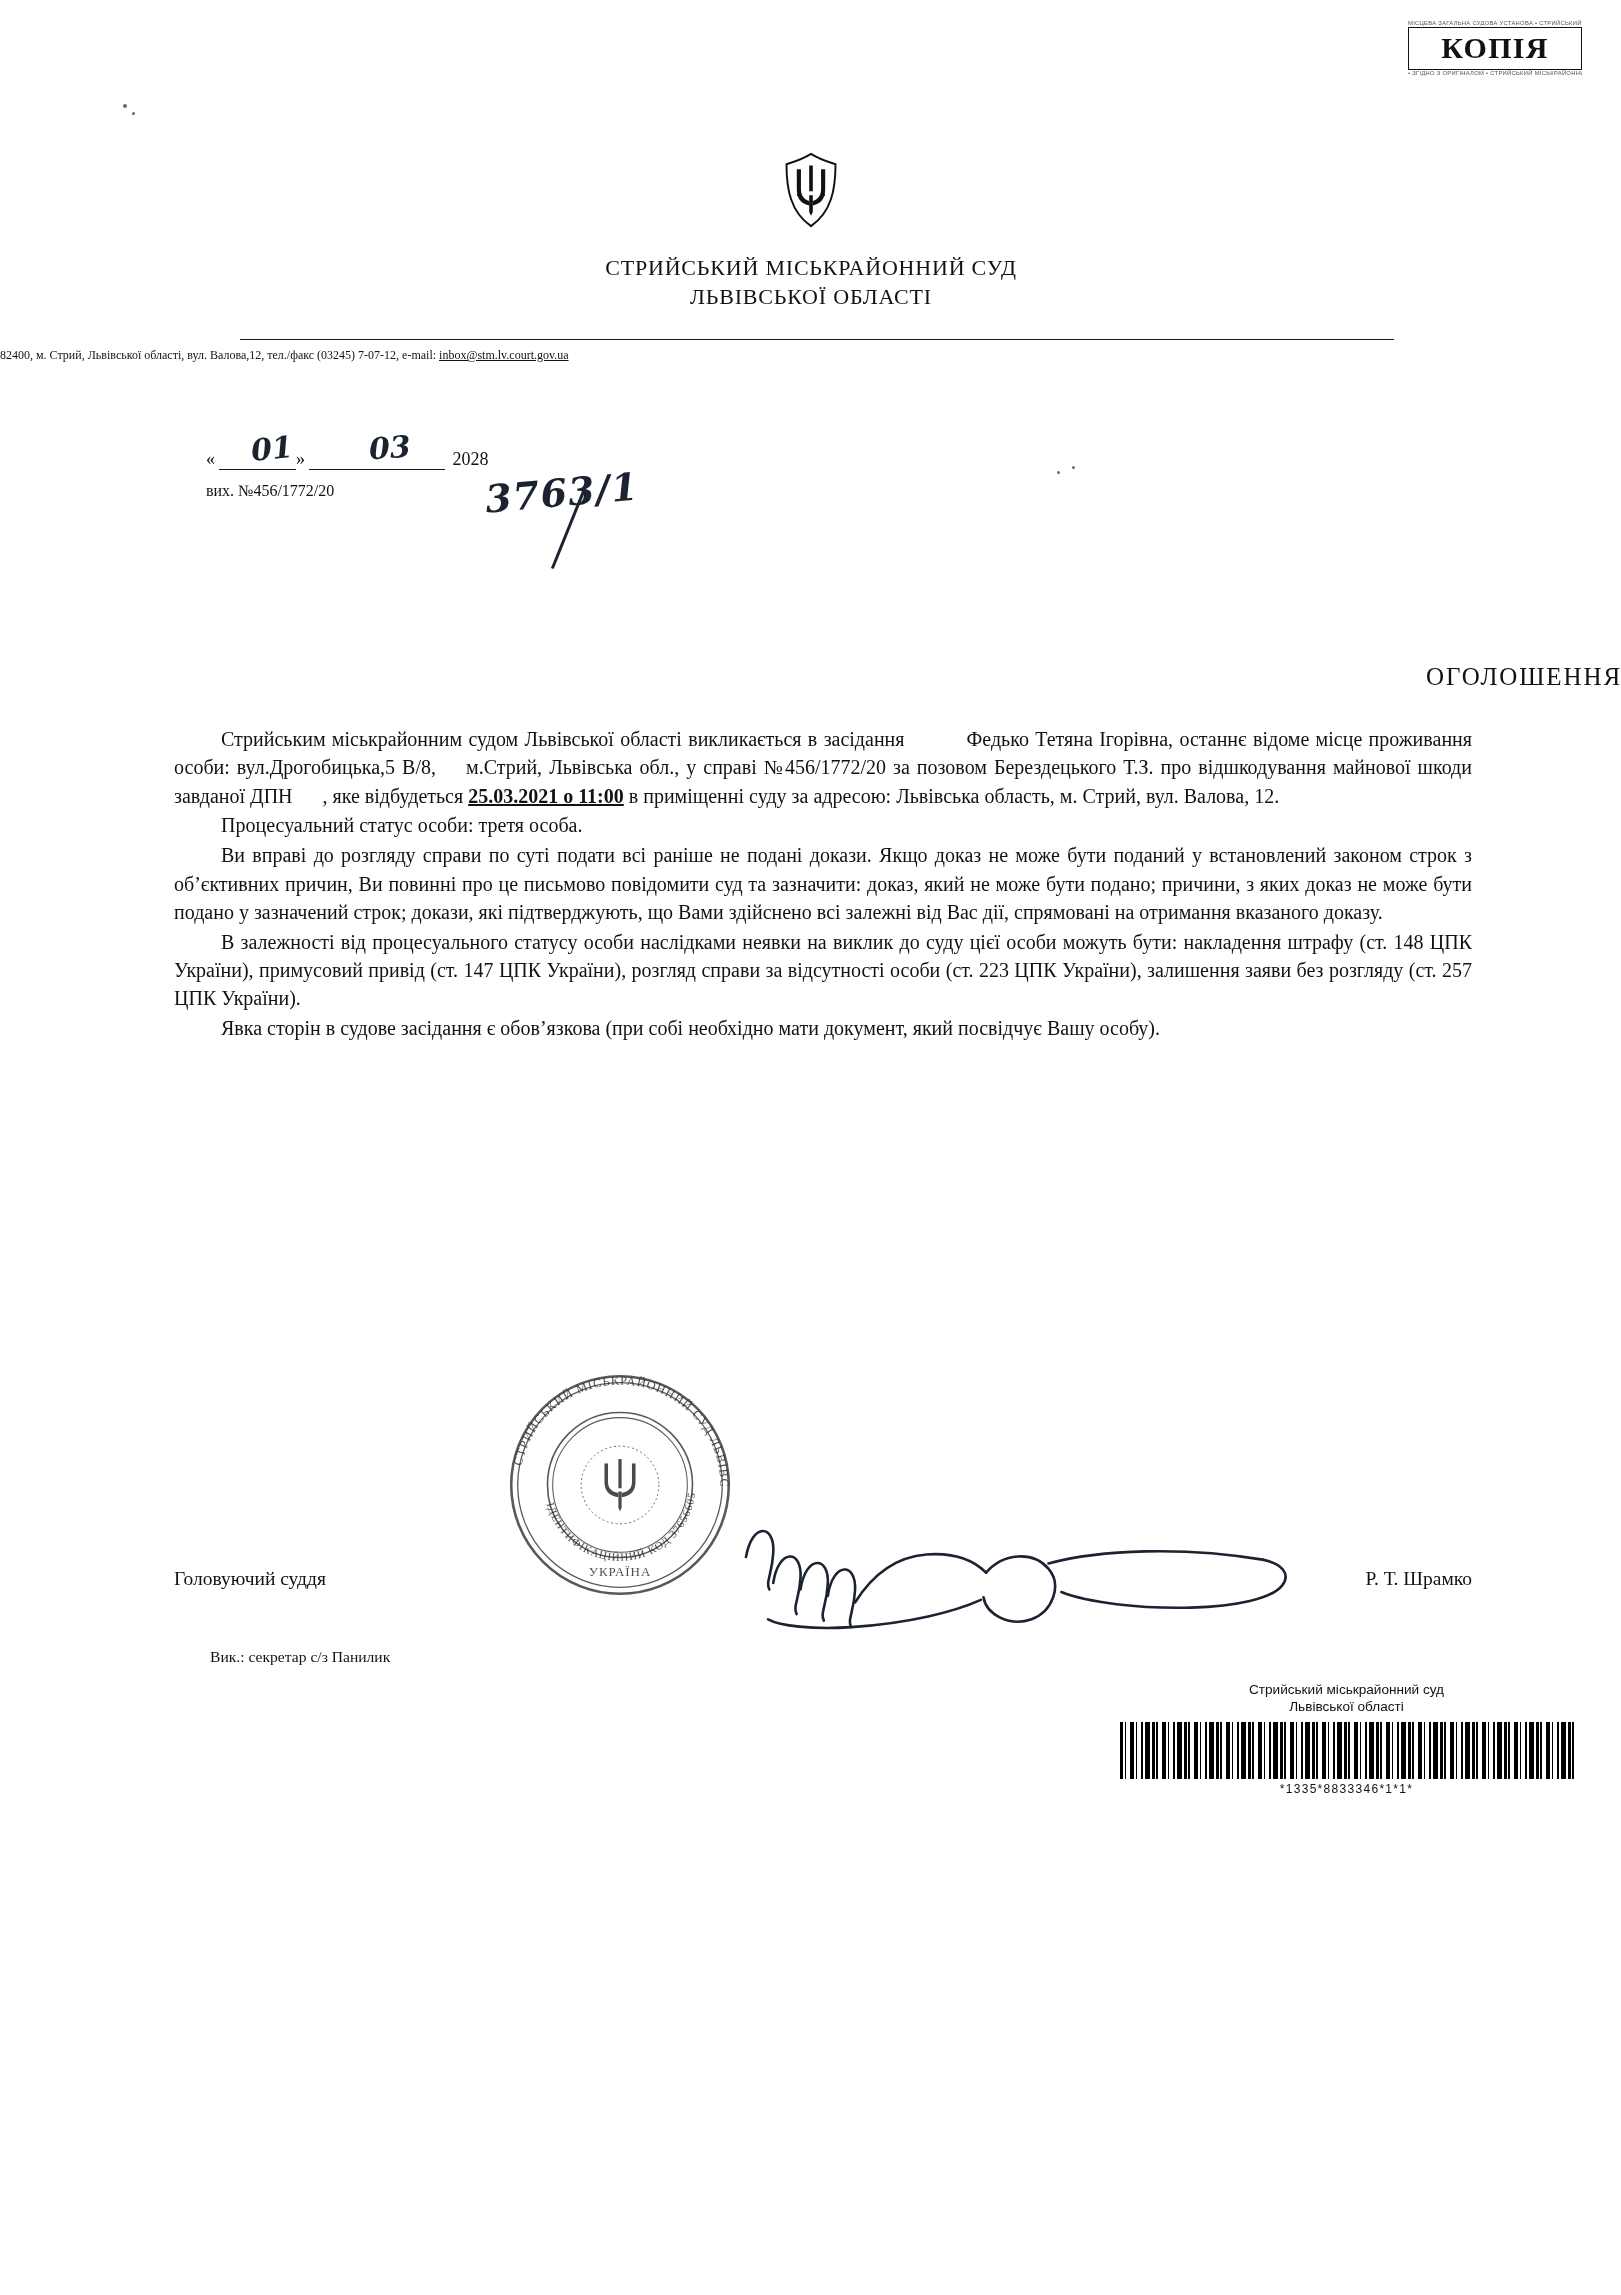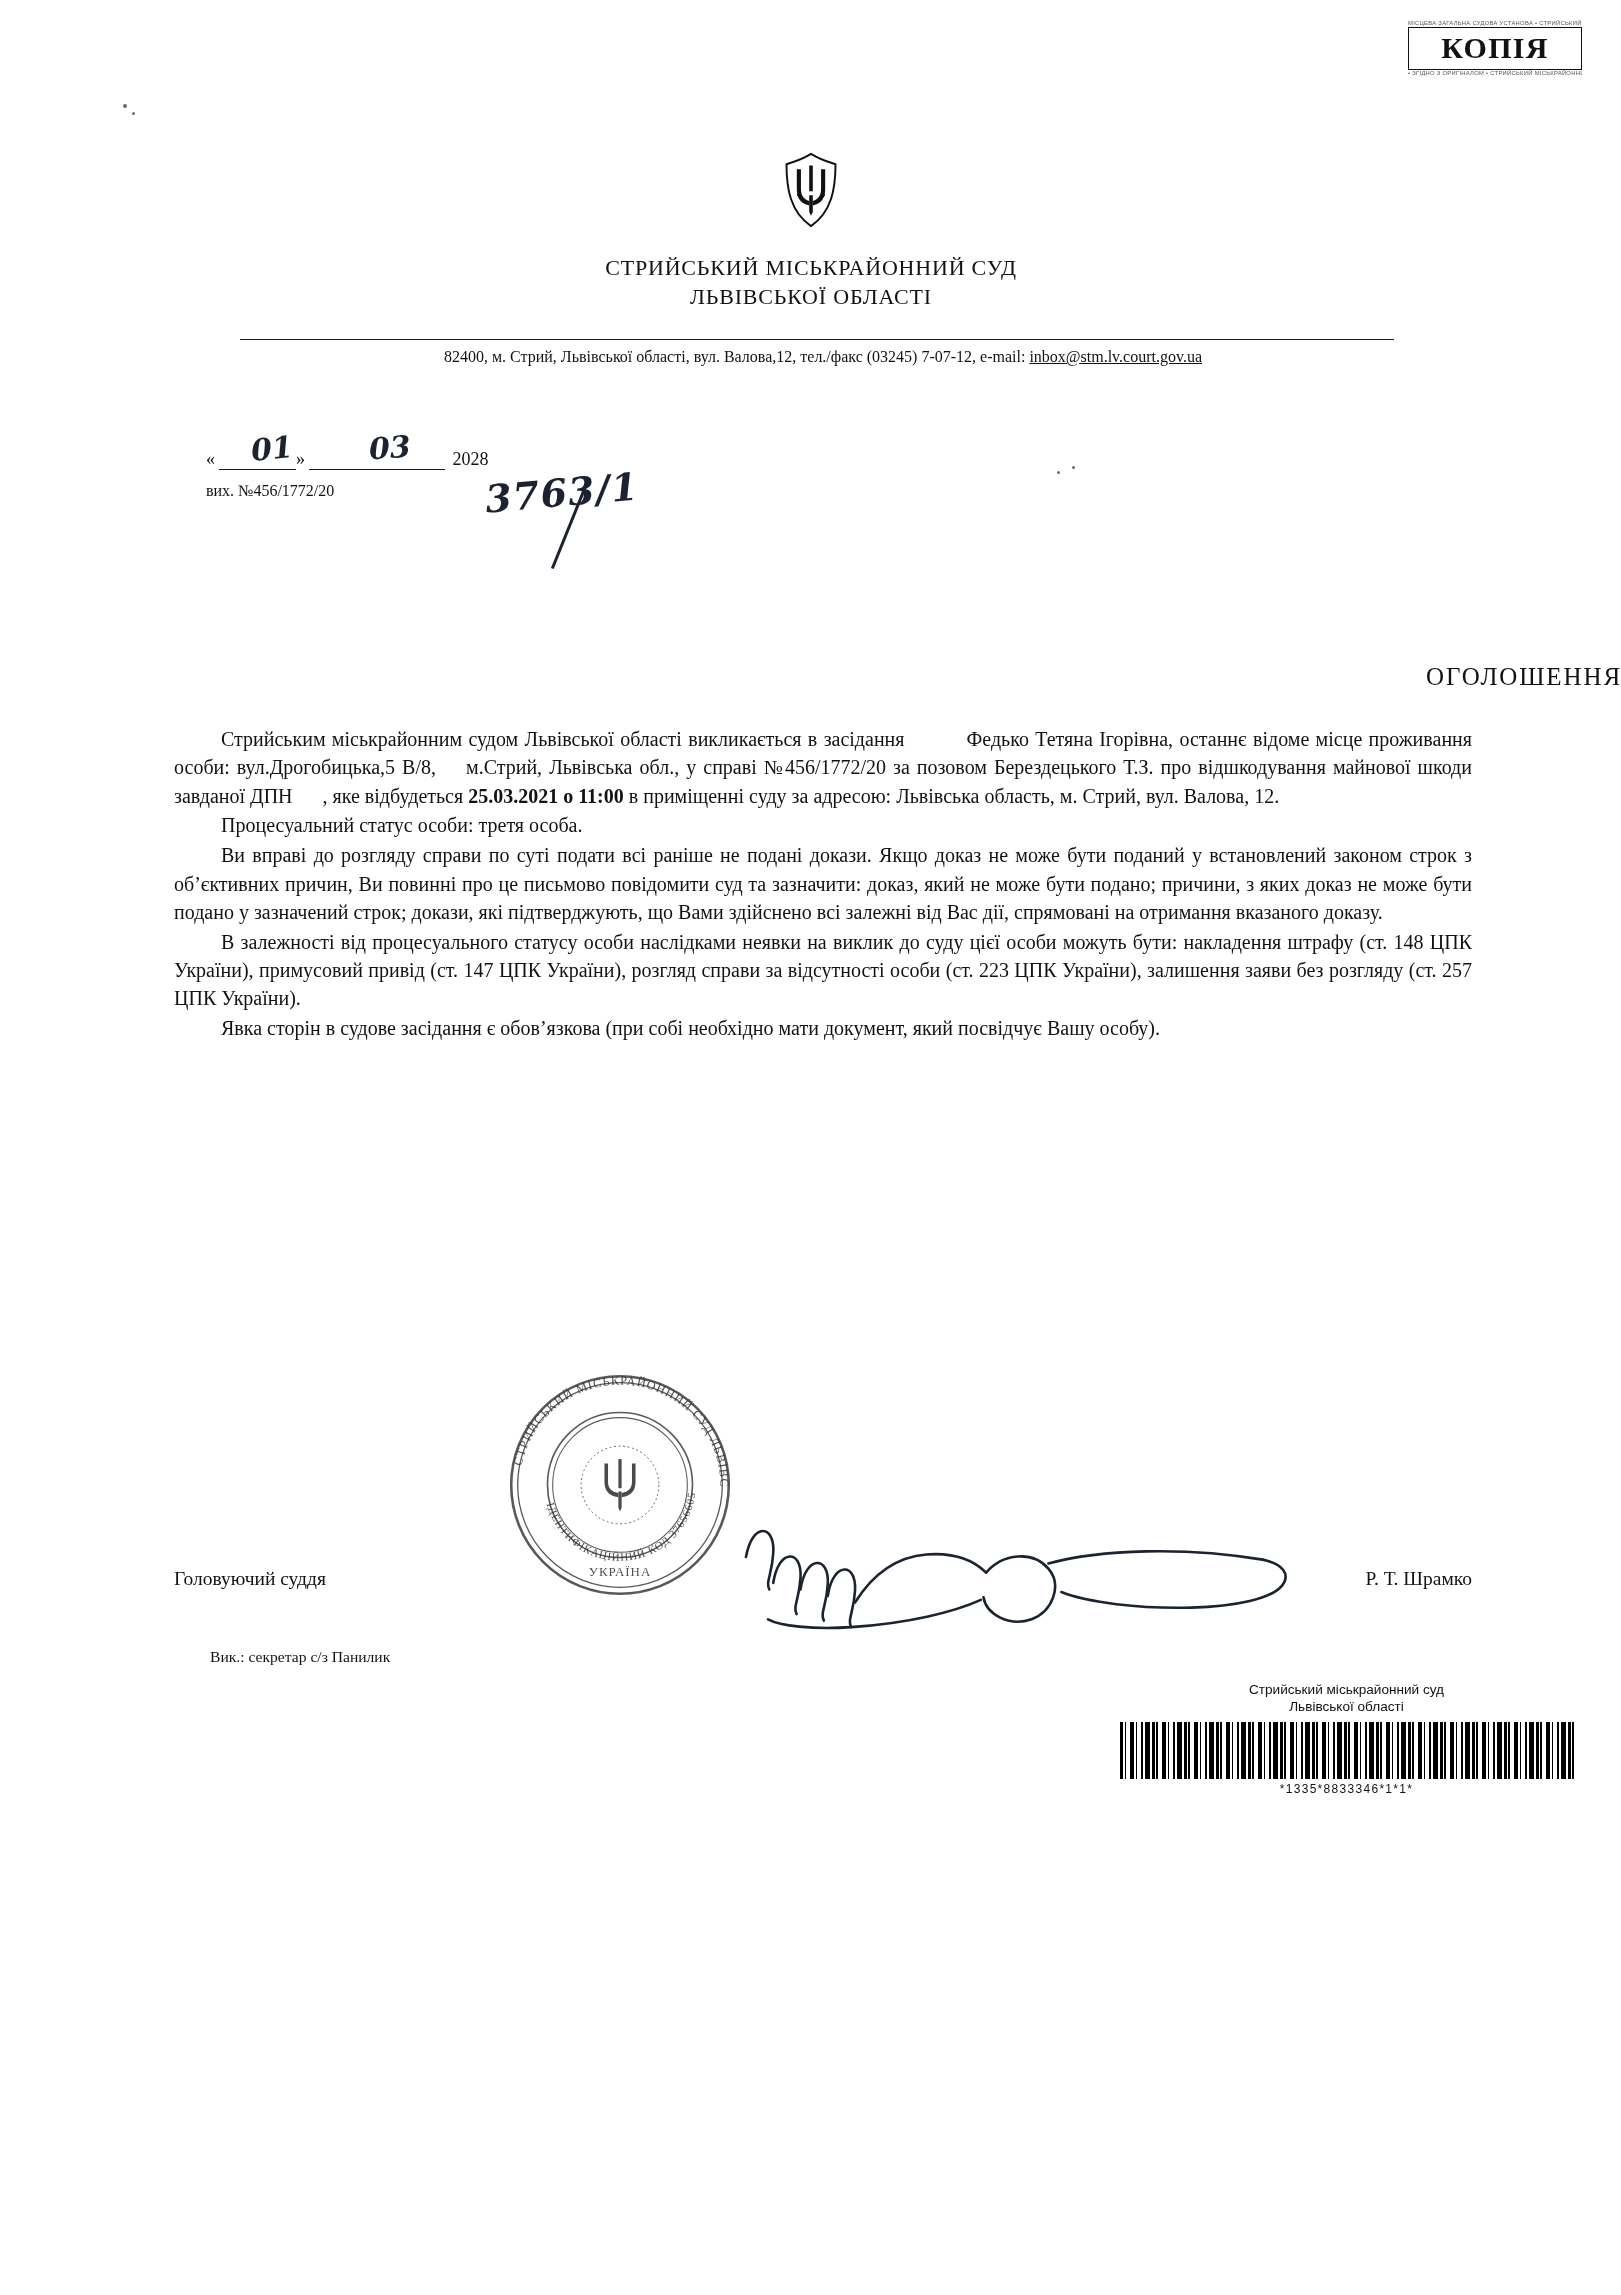--- a/index.html
+++ b/index.html
@@ -80,24 +80,22 @@
     left: 240px;
     right: 228px;
     top: 339px;
     border-top: 1.3px solid #1a1a1a;
   }
   .contact-line {
     position: absolute;
     top: 348px;
     left: 0;
     right: 0;
-    text-align: center;
-    font-size: 16px;
+    font-size: 12px;
     font-family: "Liberation Serif", serif;
-    padding-left: 24px;
   }
   .contact-line .mail {
     text-decoration: underline;
   }
 
   
   .dateblock {
     position: absolute;
     left: 206px;
     top: 436px;
@@ -176,20 +174,21 @@
     top: 725px;
     font-size: 20px;
     line-height: 1.42;
     text-align: justify;
   }
   .body-text p {
     margin: 0 0 1.3px 0;
     text-indent: 47px;
   }
   .u {
+    text-decoration: underline;
     font-weight: bold;
   }
   .sp { display: inline-block; width: 30px; }
   .sp-lg { display: inline-block; width: 62px; }
 
   
   .sign-row {
     position: absolute;
     left: 174px;
     right: 150px;

